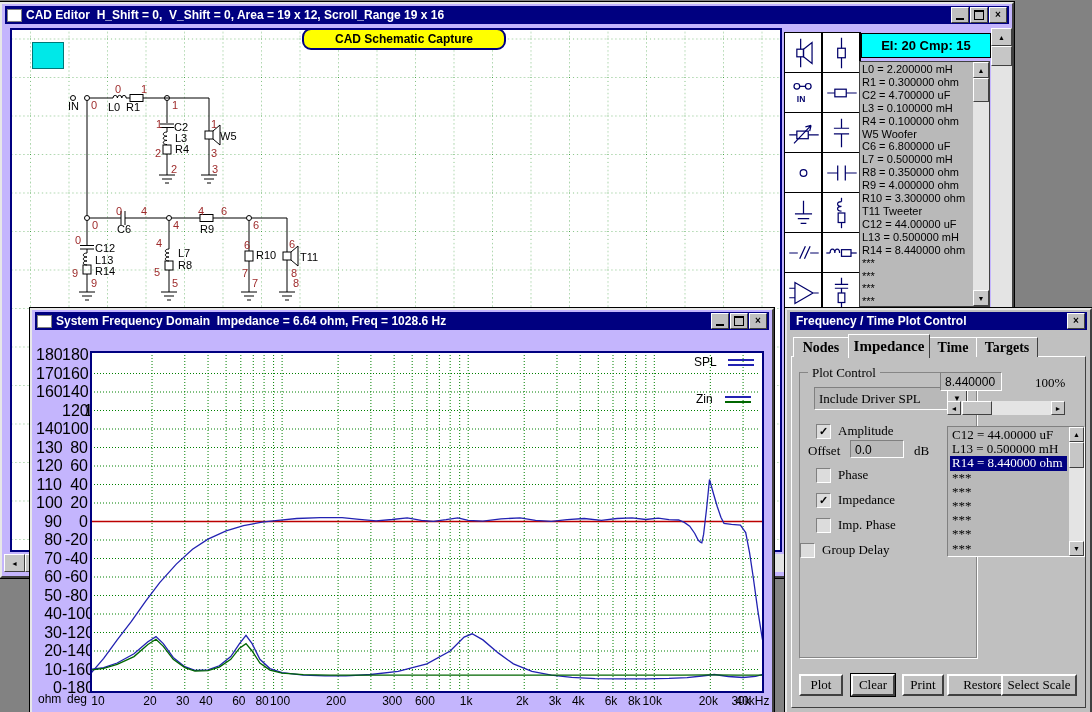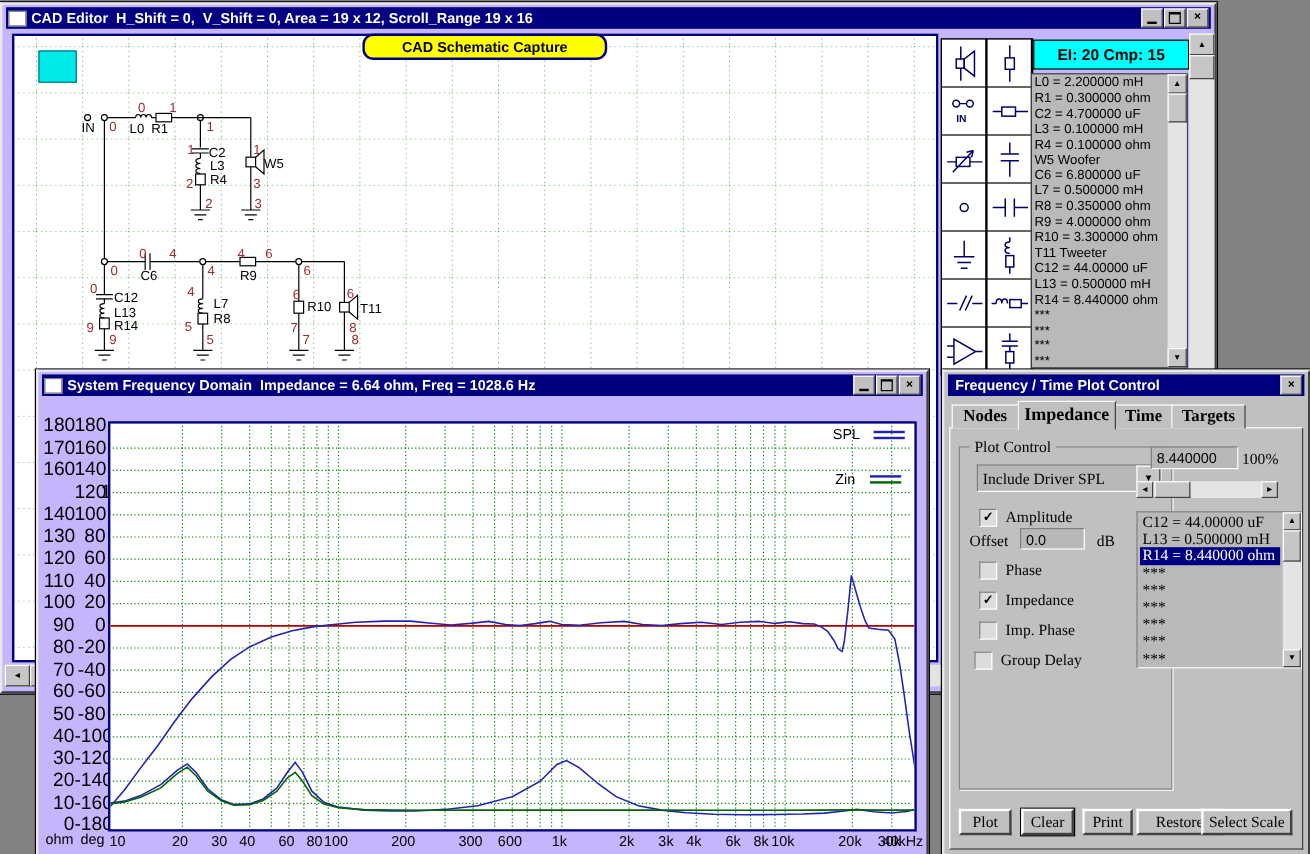--- a/index.html
+++ b/index.html
@@ -556,27 +556,27 @@
         <span class="serif">Phase</span>
       </div>
       <div class="cbrow" style="left:16px;top:119px;">
         <span class="cb on"></span>
         <span class="serif">Impedance</span>
       </div>
       <div class="cbrow" style="left:16px;top:144px;">
         <span class="cb"></span>
         <span class="serif">Imp. Phase</span>
       </div>
-      <div class="cbrow" style="left:12px;top:169px;">
+      <div class="cbrow" style="left:0;top:169px;">
         <span class="cb"></span>
         <span class="serif">Group Delay</span>
       </div>
     </div>
 
-    <div class="field" style="left:172px;top:62px;width:73px;height:19px;">
+    <div class="field" style="left:153px;top:62px;width:62px;height:19px;">
       <span>8.440000</span></div>
     <span class="serif" style="position:absolute;left:248px;top:65px;">100%</span>
 
     <div class="sb" style="left:160px;top:91px;width:118px;height:14px;">
       <span class="sbtn" style="left:0;top:0;width:12px;height:12px;">◄</span>
       <span class="sthumb" style="left:15px;top:0;width:28px;height:12px;"></span>
       <span class="sbtn" style="right:0;top:0;width:12px;height:12px;">►</span>
     </div>
 
     <div id="ctrl-list">

